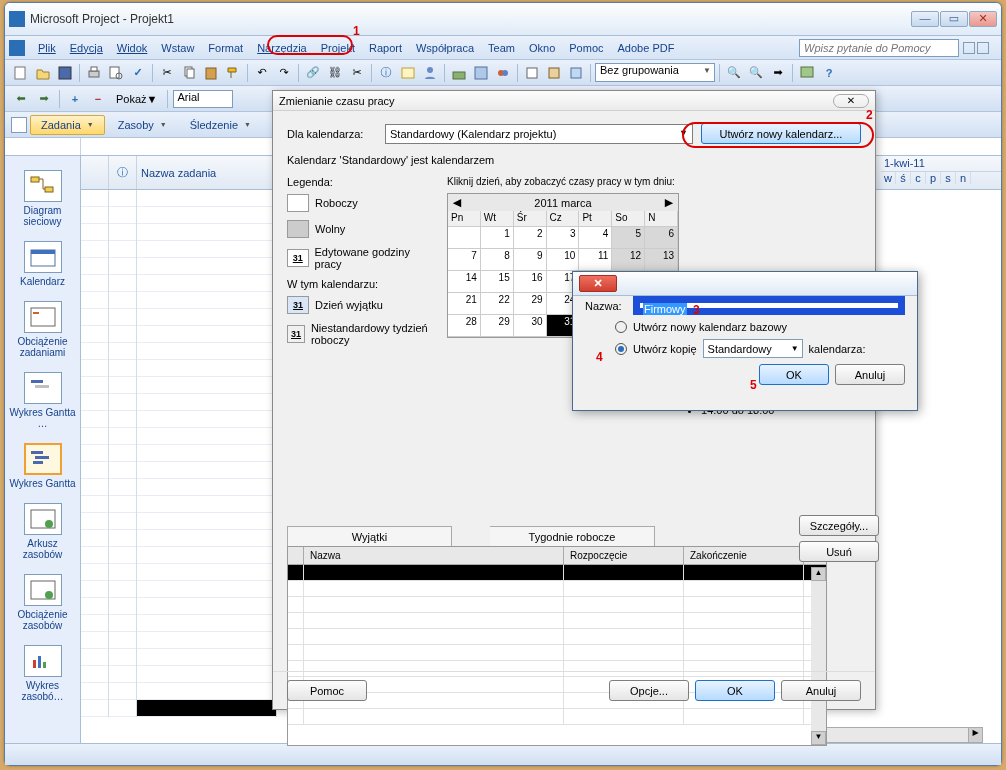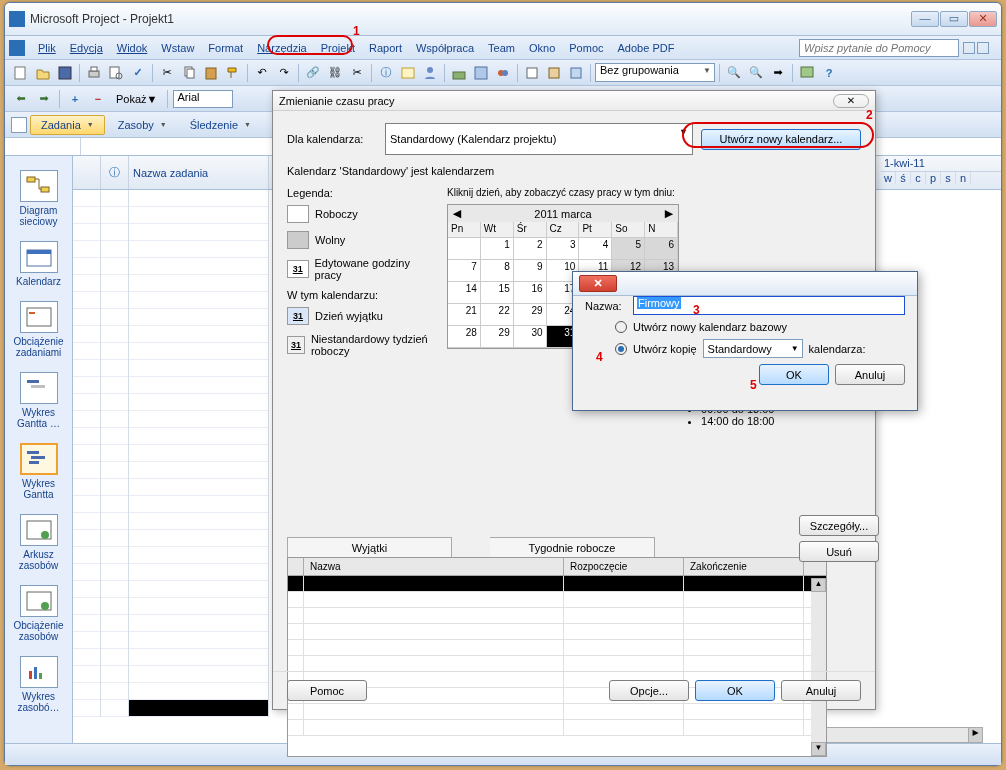--- a/index.html
+++ b/index.html
@@ -33,21 +33,21 @@
 .font-input { width: 60px; height: 18px; border: 1px solid #7e9cbc; padding: 0 3px; background: #fff; }
 
 .view-bar { height: 26px; background: linear-gradient(#eaf1fb,#d2e0f2); border-bottom: 1px solid #b0c4de; display: flex; align-items: center; padding: 0 6px; gap: 3px; }
 .view-icon { width: 16px; height: 16px; background: #fff; border: 1px solid #7e9cbc; }
 .view-tab { padding: 3px 10px; cursor: pointer; display: flex; align-items: center; gap: 3px; color: #15428b; }
 .view-tab.active { background: linear-gradient(#fff2c8,#ffd86b); border: 1px solid #d4a939; border-radius: 2px; }
 .view-tab::after { content: "▼"; font-size: 7px; margin-left: 3px; color: #555; }
 
 .main-content { display: flex; height: calc(100% - 154px); position: relative; }
 
-.sidebar-left { width: 68px; background: #e6eefb; border-right: 1px solid #a8bdd6; padding-top: 10px; overflow: hidden; }
+.sidebar-left { width: 76px; background: #e6eefb; border-right: 1px solid #a8bdd6; padding-top: 10px; overflow: hidden; }
 .sb-item { text-align: center; padding: 4px 2px 10px; cursor: pointer; color: #15428b; }
 .sb-item.active .sb-icon-box { border: 2px solid #f0a030; background: #fff8e0; }
 .sb-icon-box { width: 38px; height: 32px; margin: 0 auto 3px; background: #fff; border: 1px solid #7e9cbc; display: flex; align-items: center; justify-content: center; }
 .sb-icon { width: 28px; height: 22px; }
 .sb-label { font-size: 10px; line-height: 11px; }
 
 .grid-area { flex: 1; background: #fff; position: relative; overflow: hidden; }
 .grid-header { height: 34px; background: linear-gradient(#f5f8fc,#e1e9f4); border-bottom: 1px solid #a8bdd6; display: flex; }
 .grid-hcell { border-right: 1px solid #c8d4e4; display: flex; align-items: center; justify-content: center; color: #15428b; font-size: 11px; }
 .grid-body { display: flex; }
@@ -60,21 +60,21 @@
 .timeline-head .bot { display: flex; }
 .timeline-head .bot span { width: 15px; text-align: center; border-right: 1px solid #d4dce8; }
 
 .dialog1 { position: absolute; top: 90px; left: 272px; width: 604px; height: 620px; background: #f0f0f0; border: 1px solid #888; box-shadow: 2px 2px 8px rgba(0,0,0,0.25); }
 .dlg-titlebar { height: 20px; background: linear-gradient(#fdfdfd,#ebebeb); border-bottom: 1px solid #d0d0d0; display: flex; align-items: center; padding: 0 6px; }
 .dlg-titlebar .t { flex: 1; }
 .dlg-close { width: 36px; height: 14px; border: 1px solid #aaa; border-radius: 7px; text-align: center; font-size: 10px; line-height: 12px; cursor: pointer; }
 .dlg-body { padding: 12px 14px; }
 .dlg-row { display: flex; align-items: center; gap: 8px; margin-bottom: 10px; }
 .dlg-label { width: 90px; }
-.dlg-select { flex: 1; height: 32px; border: 1px solid #7e7e7e; background: #fff; padding: 0 16px 0 4px; position: relative; display: flex; align-items: center; }
+.dlg-select { flex: 1; height: 20px; border: 1px solid #7e7e7e; background: #fff; padding: 0 16px 0 4px; position: relative; display: flex; align-items: center; }
 .dlg-select::after { content: "▼"; position: absolute; right: 4px; top: 3px; font-size: 9px; }
 .dlg-btn { min-width: 120px; height: 21px; border: 1px solid #7e7e7e; background: linear-gradient(#fdfdfd,#e5e5e5); cursor: pointer; padding: 0 8px; border-radius: 3px; }
 .dlg-btn.primary { border-color: #1e6fc7; background: linear-gradient(#e8f3ff,#b6dbff); }
 .dlg-bottom { display: flex; gap: 6px; padding: 8px 14px; justify-content: flex-end; border-top: 1px solid #ddd; position: absolute; bottom: 0; left: 0; right: 0; }
 .dlg-bottom .left { margin-right: auto; }
 
 .legend { float: left; width: 150px; }
 .legend-title { margin-bottom: 6px; }
 .legend-item { display: flex; align-items: center; gap: 6px; margin-bottom: 8px; font-size: 10px; }
 .legend-sw { width: 22px; height: 18px; border: 1px solid #999; display: flex; align-items: center; justify-content: center; font-size: 9px; font-weight: bold; }
@@ -114,21 +114,21 @@
 .et-scroll .sb-arr.bot { position: absolute; bottom: 0; left: 0; right: 0; }
 
 .side-btns { position: absolute; right: -4px; top: 424px; display: flex; flex-direction: column; gap: 5px; }
 
 .dialog2 { position: absolute; top: 271px; left: 572px; width: 346px; height: 140px; background: #f0f0f0; border: 1px solid #4a6a90; box-shadow: 2px 2px 10px rgba(0,0,0,0.35); }
 .dlg2-title { height: 24px; background: linear-gradient(#fdfeff,#dfe9f5); border-bottom: 1px solid #a8bdd6; display: flex; align-items: center; padding: 0 6px; }
 .dlg2-title .t { flex: 1; color: #333; }
 .dlg2-close { width: 38px; height: 17px; background: linear-gradient(#f07060,#d04030); border: 1px solid #a03020; border-radius: 2px; color: #fff; text-align: center; line-height: 15px; cursor: pointer; font-weight: bold; }
 .dlg2-body { padding: 0 12px; }
 .dlg2-row { display: flex; align-items: center; gap: 6px; margin-bottom: 6px; }
-.dlg2-input { flex: 1; height: 19px; border: 1px solid #1d4ed8; padding: 0 3px; background: #fff; }
+.dlg2-input { flex: 1; height: 19px; border: 7px solid #1d4ed8; padding: 0 3px; background: #fff; }
 .dlg2-input .sel { background: #3399ff; color: #fff; padding: 0 1px; }
 .radio { width: 12px; height: 12px; border-radius: 50%; border: 1px solid #555; display: inline-flex; align-items: center; justify-content: center; }
 .radio.checked::after { content: ""; width: 6px; height: 6px; border-radius: 50%; background: #2a6fb5; }
 .dlg2-select { width: 100px; height: 19px; border: 1px solid #7e9cbc; background: #fff; padding: 0 14px 0 4px; position: relative; display: flex; align-items: center; }
 .dlg2-select::after { content: "▼"; position: absolute; right: 3px; font-size: 8px; }
 .dlg2-btns { display: flex; justify-content: flex-end; gap: 6px; margin-top: 6px; }
 
 .annot { position: absolute; border: 2px solid #d00; border-radius: 50%; pointer-events: none; }
 .annot-num { position: absolute; color: #d00; font-weight: bold; font-size: 12px; pointer-events: none; }
 

